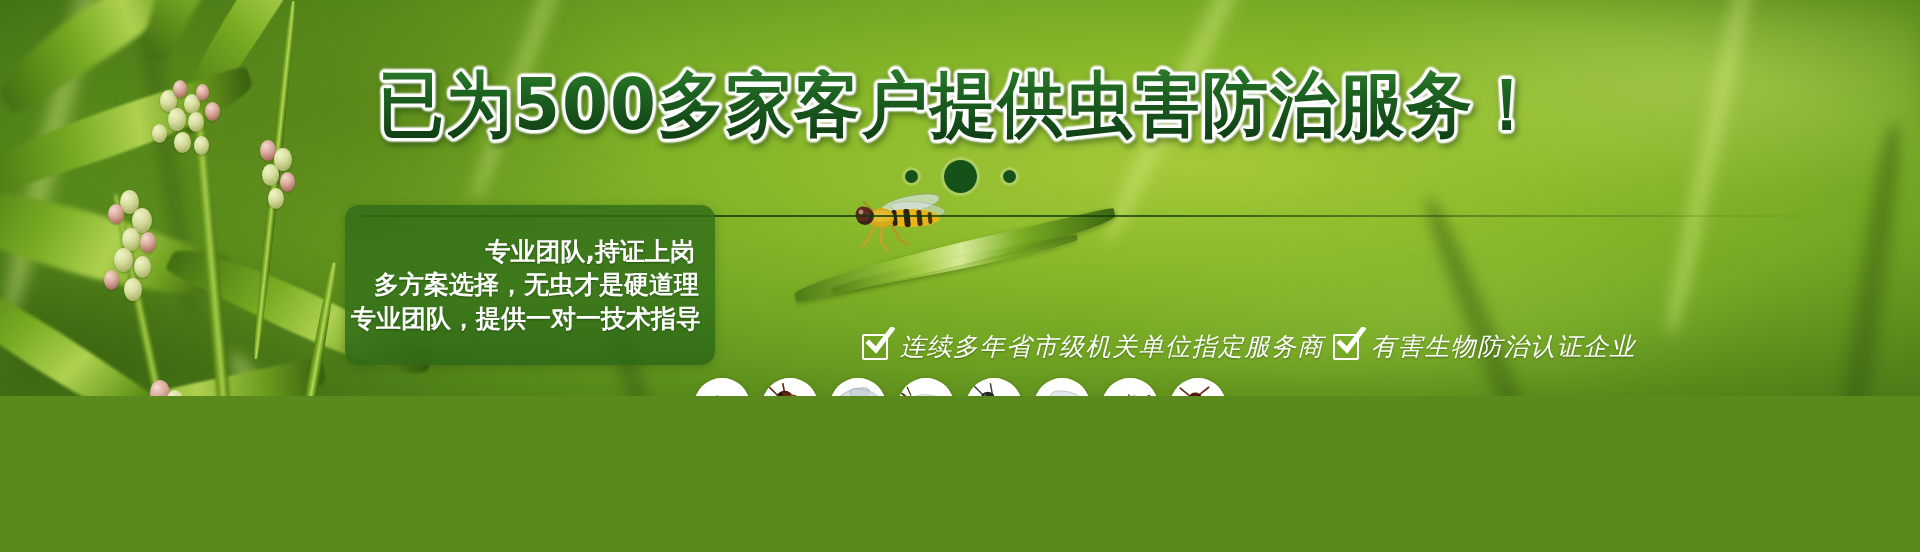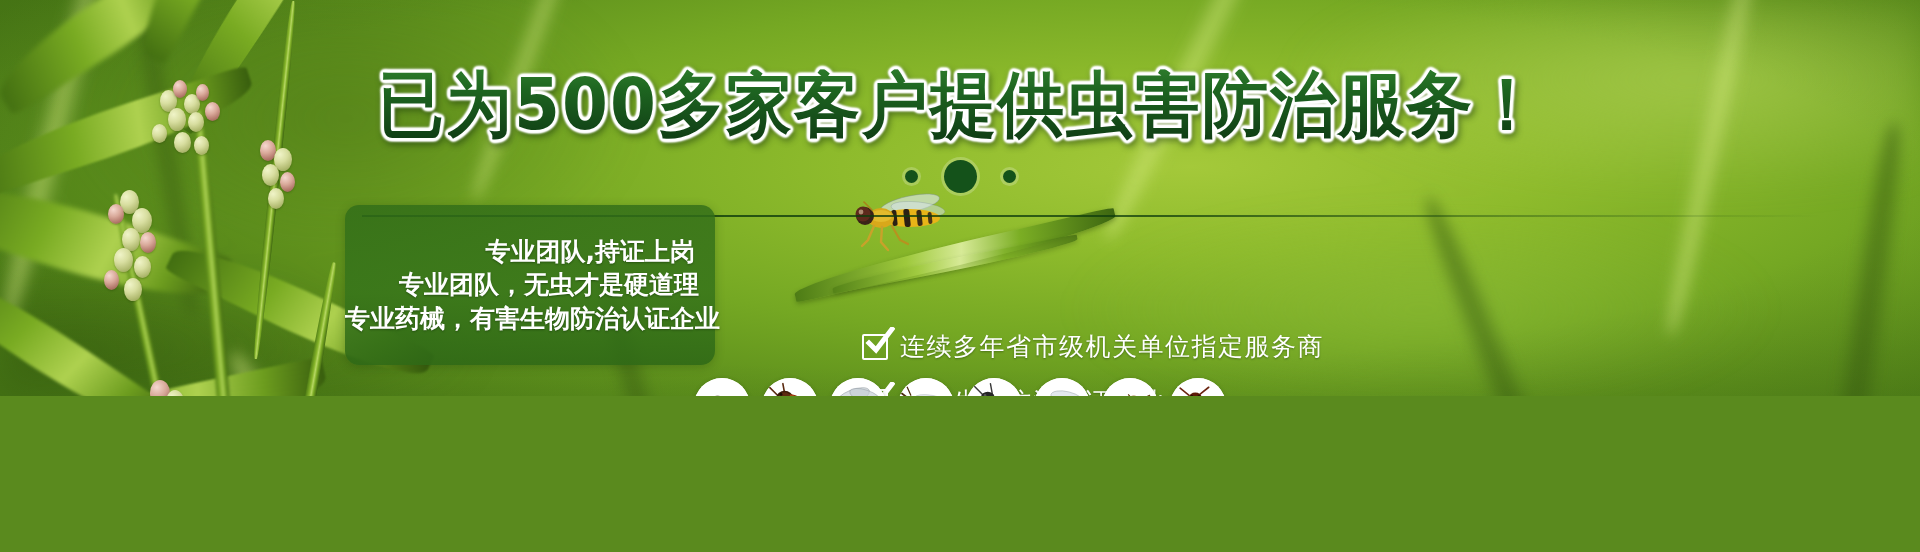--- a/index.html
+++ b/index.html
@@ -139,21 +139,21 @@
     text-shadow:0 1px 2px rgba(14,40,6,0.45);
     font-family:"DejaVu Sans", sans-serif;
   }
   #panel .l1{ font-size:25px; line-height:1.34; padding-right:6px; }
   #panel .l2{ font-size:25px; line-height:1.34; padding-right:2px; }
   #panel .l3{ font-size:25px; line-height:1.34; padding-right:0px; }
 
   
   #checks{
     position:absolute; left:862px; top:330px;
-    display:flex; flex-direction:column; gap:22px;
+    display:flex; gap:9px;font-style:italic;
   }
   .check-row{ display:flex; align-items:center; gap:12px; }
   .check-box{
     width:26px; height:26px; flex:0 0 auto;
     border:2px solid #ffffff; border-radius:2px;
     position:relative;
   }
   .check-box .tick{
     position:absolute; left:1px; top:-9px;
     width:30px; height:30px;
@@ -299,22 +299,22 @@
   <div id="dots">
     <span class="dot s"></span>
     <span class="dot m"></span>
     <span class="dot s"></span>
   </div>
 
   <div id="rule"></div>
 
   <div id="panel">
     <div class="line l1">专业团队,持证上岗</div>
-    <div class="line l2">专业团队，无虫才是硬道理</div>
-    <div class="line l3">专业药械，有害生物防治认证企业</div>
+    <div class="line l2">多方案选择，无虫才是硬道理</div>
+    <div class="line l3">专业团队，提供一对一技术指导</div>
   </div>
 
   <div id="checks">
     <div class="check-row">
       <span class="check-box">
         <svg class="tick" viewBox="0 0 30 30" width="30" height="30">
           <path d="M4 16 L11 23 L27 2" stroke="#ffffff" stroke-width="5" fill="none" stroke-linecap="square"></path>
         </svg>
       </span>
       <span class="check-label">连续多年省市级机关单位指定服务商</span>

